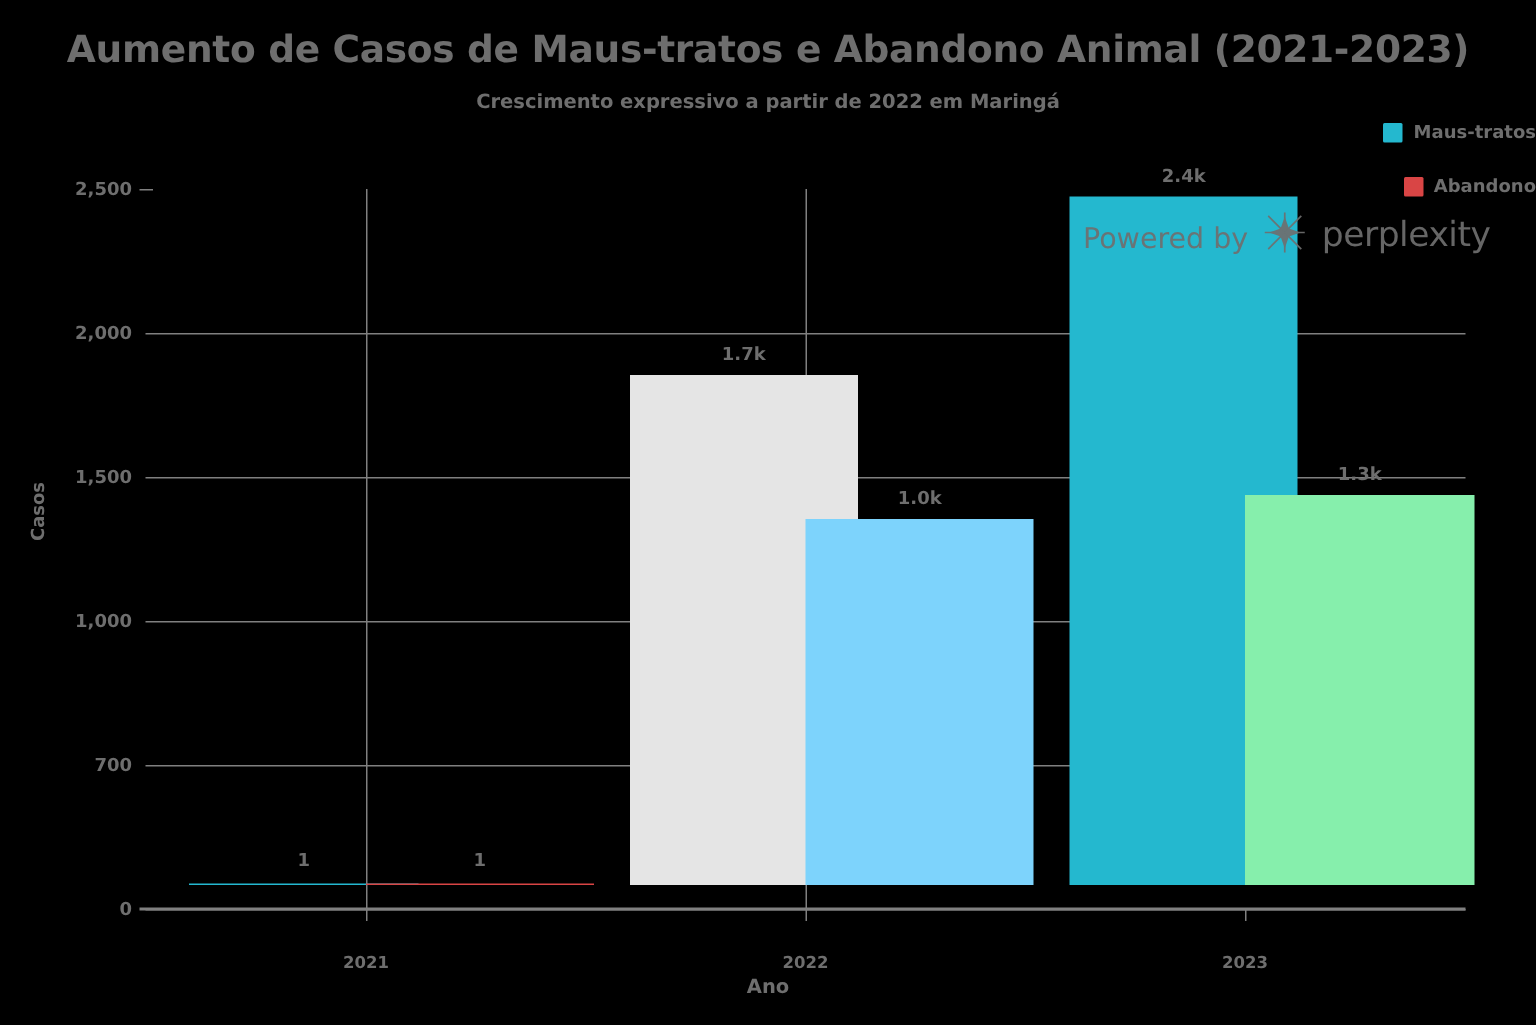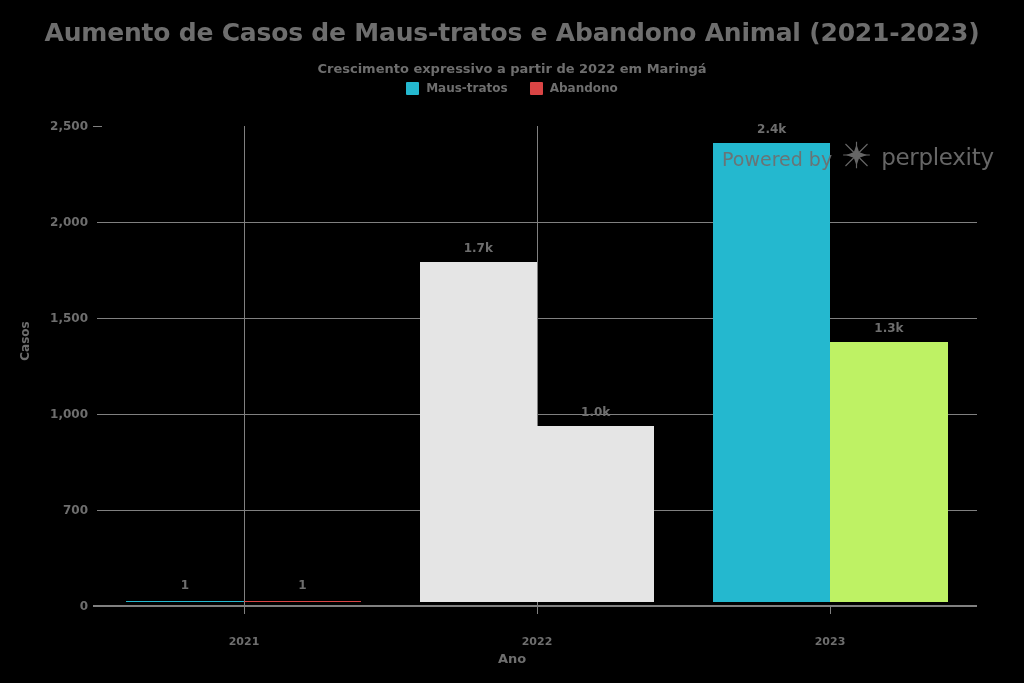--- a/index.html
+++ b/index.html
@@ -46,20 +46,21 @@
     white-space: nowrap;
   }
   .legend {
     position: absolute;
     left: 0; top: 81px;
     width: 1024px;
     display: flex;
     justify-content: center;
     align-items: flex-end;
     gap: 22px;
+    flex-direction: column;
   }
   .legend-item {
     display: flex;
     align-items: center;
     gap: 7px;
   }
   .legend-swatch {
     width: 13px;
     height: 13px;
     display: inline-block;
@@ -128,21 +129,22 @@
     top: 100%;
     margin-top: 29px;
     transform: translateX(-50%);
     font-size: 11px;
     font-weight: bold;
     color: #6e6e6e;
     white-space: nowrap;
   }
   .bar {
     position: absolute;
-    bottom: 4px;
+    bottom: 16px;
+    padding-left: 35px;
   }
   .bar-value {
     position: absolute;
     bottom: 100%;
     left: 50%;
     transform: translateX(-50%);
     margin-bottom: 7px;
     font-size: 12px;
     font-weight: bold;
     color: #6e6e6e;
@@ -238,29 +240,29 @@
       </div>
       <div class="bar" style="left: 146.667px; width: 117.333px; height: 1.5px; background: rgb(217, 69, 69);">
         <span class="bar-value" style="margin-bottom: 9px;">1</span>
       </div>
       <div class="gridline-v" style="left: 440px;"></div>
       <div class="xtick" style="left: 440px;"></div>
       <div class="xtick-label" style="left: 440px;">2022</div>
       <div class="bar" style="left: 322.667px; width: 117.333px; height: 339.84px; background: #e5e5e5;">
         <span class="bar-value">1.7k</span>
       </div>
-      <div class="bar" style="left: 440px; width: 117.333px; height: 176px; background: #e5e5e5;">
+      <div class="bar" style="left: 440px; width: 117.333px; height: 244px; background: #7dd3fc;">
         <span class="bar-value">1.0k</span>
       </div>
       <div class="xtick" style="left: 733px;"></div>
       <div class="xtick-label" style="left: 733px;">2023</div>
       <div class="bar" style="left: 616px; width: 117.333px; height: 458.88px; background: rgb(36, 184, 207);">
         <span class="bar-value">2.4k</span>
       </div>
-      <div class="bar" style="left: 733.333px; width: 117.333px; height: 260.16px; background: #bef264; text-decoration: underline;">
+      <div class="bar" style="left: 733.333px; width: 117.333px; height: 260.16px; background: #86efac; text-decoration: underline;">
         <span class="bar-value">1.3k</span>
       </div>
     </div>
 
   <div class="axis-label-y">Casos</div>
   <div class="axis-label-x">Ano</div>
 
   <div class="watermark">
     <span class="watermark-text">Powered by</span>
     <svg class="watermark-logo" viewBox="0 0 100 100">

